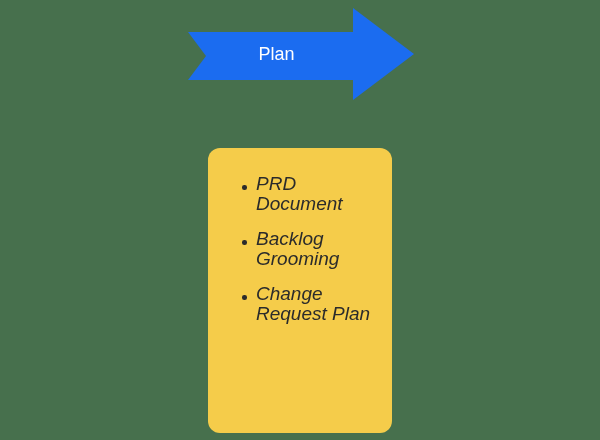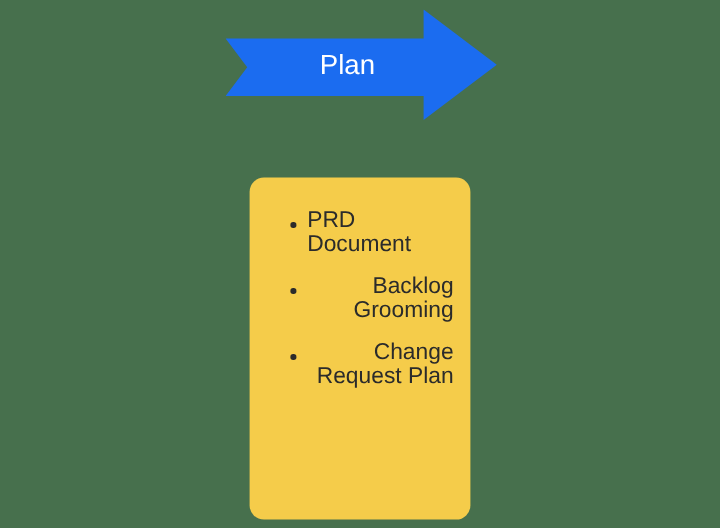--- a/index.html
+++ b/index.html
@@ -29,55 +29,55 @@
   .arrow-svg {
     position: absolute;
     left: 188px;
     top: 8px;
     width: 226px;
     height: 92px;
     display: block;
   }
   .arrow-label {
     position: absolute;
-    left: 216px;
+    left: 203px;
     top: 32px;
     width: 147px;
     height: 44px;
     display: flex;
     align-items: center;
     justify-content: center;
-    font-size: 23px;
+    font-size: 18px;
     font-weight: 400;
     color: var(--arrow-label-color);
   }
   .card {
     position: absolute;
     left: 208px;
     top: 148px;
     width: 184px;
     height: 285px;
     background: var(--card-fill);
     border-radius: 12px;
   }
   .card ul {
     list-style: none;
     margin: 0;
     padding: 26px 14px 0 48px;
     font-size: 19px;
     line-height: 20px;
     font-weight: 400;
     color: var(--card-text-color);
+    font-style: italic;
   }
   .card li {
     position: relative;
   }
   .card li + li {
     margin-top: 15px;
-    text-align: right;
   }
   .card li::before {
     content: "";
     position: absolute;
     left: -14px;
     top: 11px;
     width: 4.5px;
     height: 4.5px;
     border-radius: 50%;
     background: var(--card-text-color);

